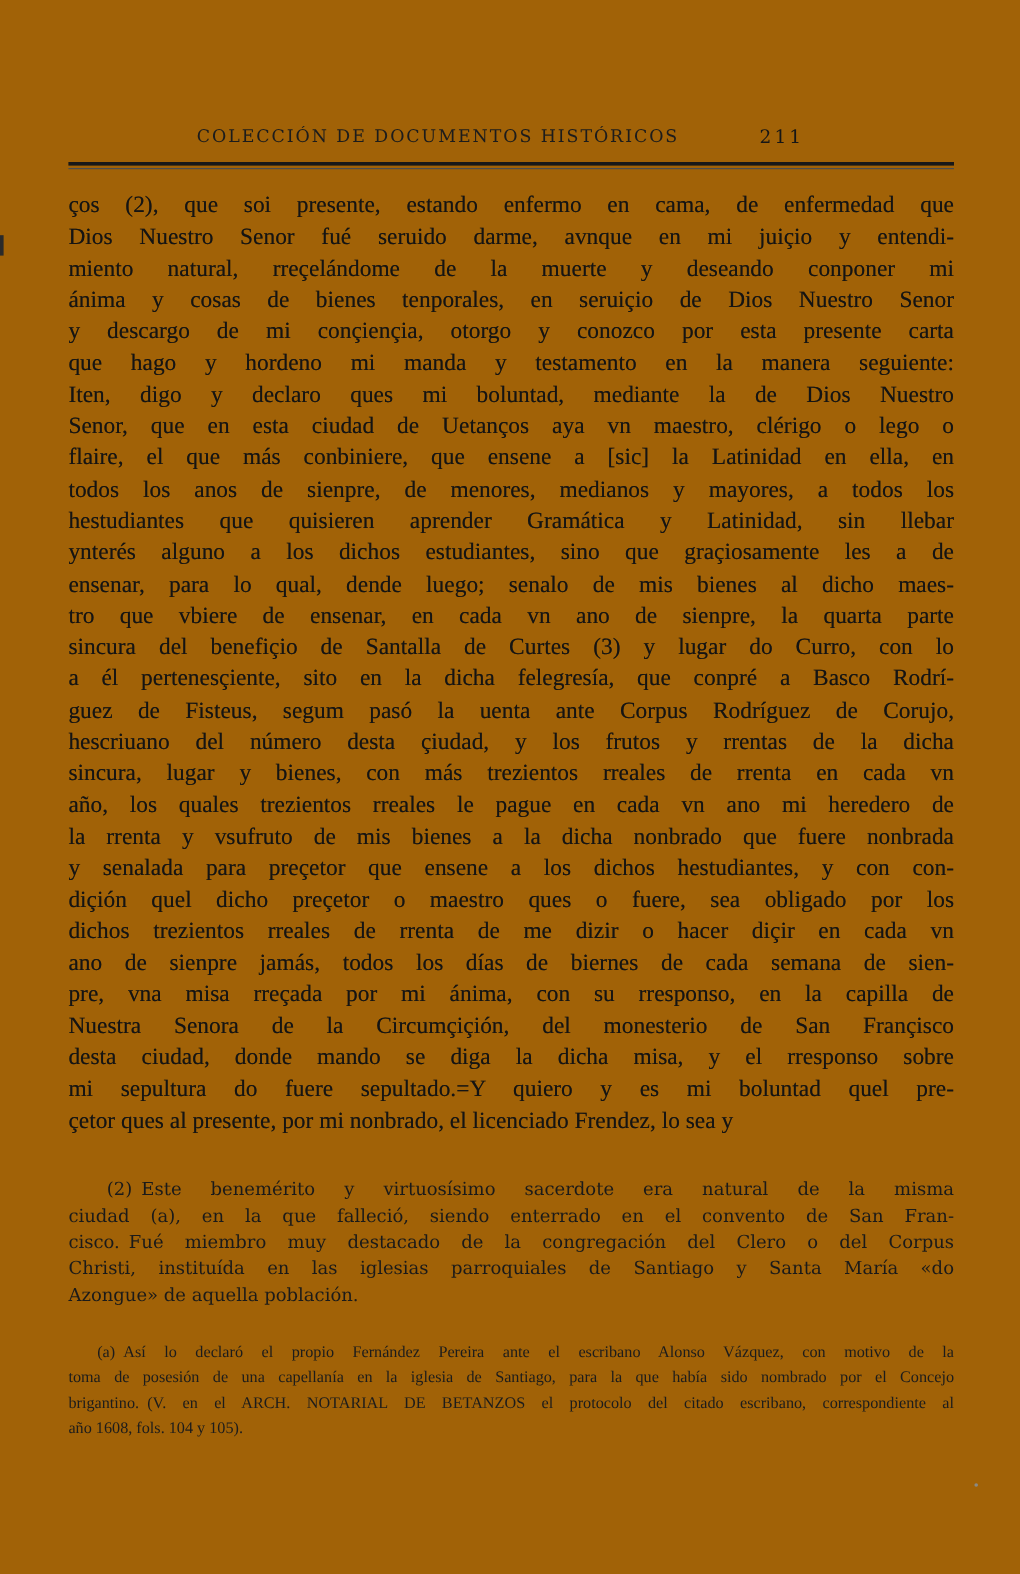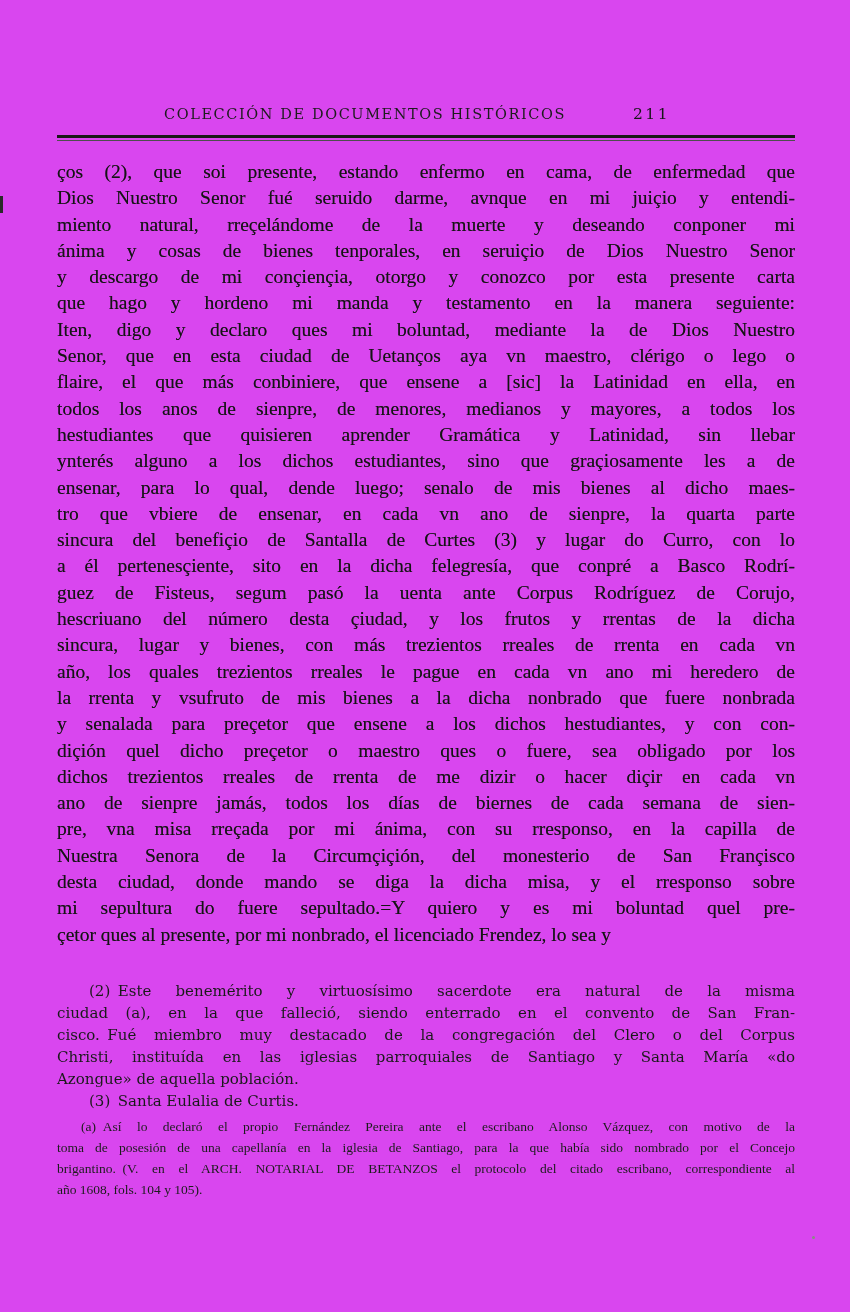--- a/index.html
+++ b/index.html
@@ -5,21 +5,21 @@
   html, body {
     margin: 0;
     padding: 0;
     background: #ffffff;
   }
   .page {
     position: relative;
     width: 850px;
     height: 1312px;
     box-sizing: border-box;
-    background: #d946ef;
+    background: #a16207;
     padding: 106px 55px 0 57px;
     overflow: hidden;
     font-family: "Liberation Serif", serif;
     color: #141414;
   }
   
   .header-row {
     position: relative;
     height: 20px;
   }
@@ -71,21 +71,21 @@
     font-family: "DejaVu Serif", serif;
     font-size: 15px;
     line-height: 22px;
     color: #1a1a1a;
   }
   .footnote-para .line:first-child {
     text-indent: 32px;
   }
   
   .archival-note {
-    margin-top: 4px;
+    margin-top: 26px;
     font-size: 13.5px;
     line-height: 21px;
     color: #1c1c1c;
   }
   .archival-note .line:first-child {
     text-indent: 24px;
   }
   
   .artifact-bar {
     position: absolute;
@@ -151,23 +151,20 @@
     </div>
 
   <div class="footnotes">
       <div class="footnote-para">
         <div class="line">(2) Este benemérito y virtuosísimo sacerdote era natural de la misma</div>
         <div class="line">ciudad (a), en la que falleció, siendo enterrado en el convento de San Fran-</div>
         <div class="line">cisco. Fué miembro muy destacado de la congregación del Clero o del Corpus</div>
         <div class="line">Christi, instituída en las iglesias parroquiales de Santiago y Santa María «do</div>
         <div class="line end">Azongue» de aquella población.</div>
       </div>
-      <div class="footnote-para">
-        <div class="line end">(3) Santa Eulalia de Curtis.</div>
-      </div>
     </div>
 
   <div class="archival-note">
       <div class="line">(a) Así lo declaró el propio Fernández Pereira ante el escribano Alonso Vázquez, con motivo de la</div>
       <div class="line">toma de posesión de una capellanía en la iglesia de Santiago, para la que había sido nombrado por el Concejo</div>
       <div class="line">brigantino. (V. en el ARCH. NOTARIAL DE BETANZOS el protocolo del citado escribano, correspondiente al</div>
       <div class="line end">año 1608, fols. 104 y 105).</div>
     </div>
 
   <div class="artifact-bar"></div>

